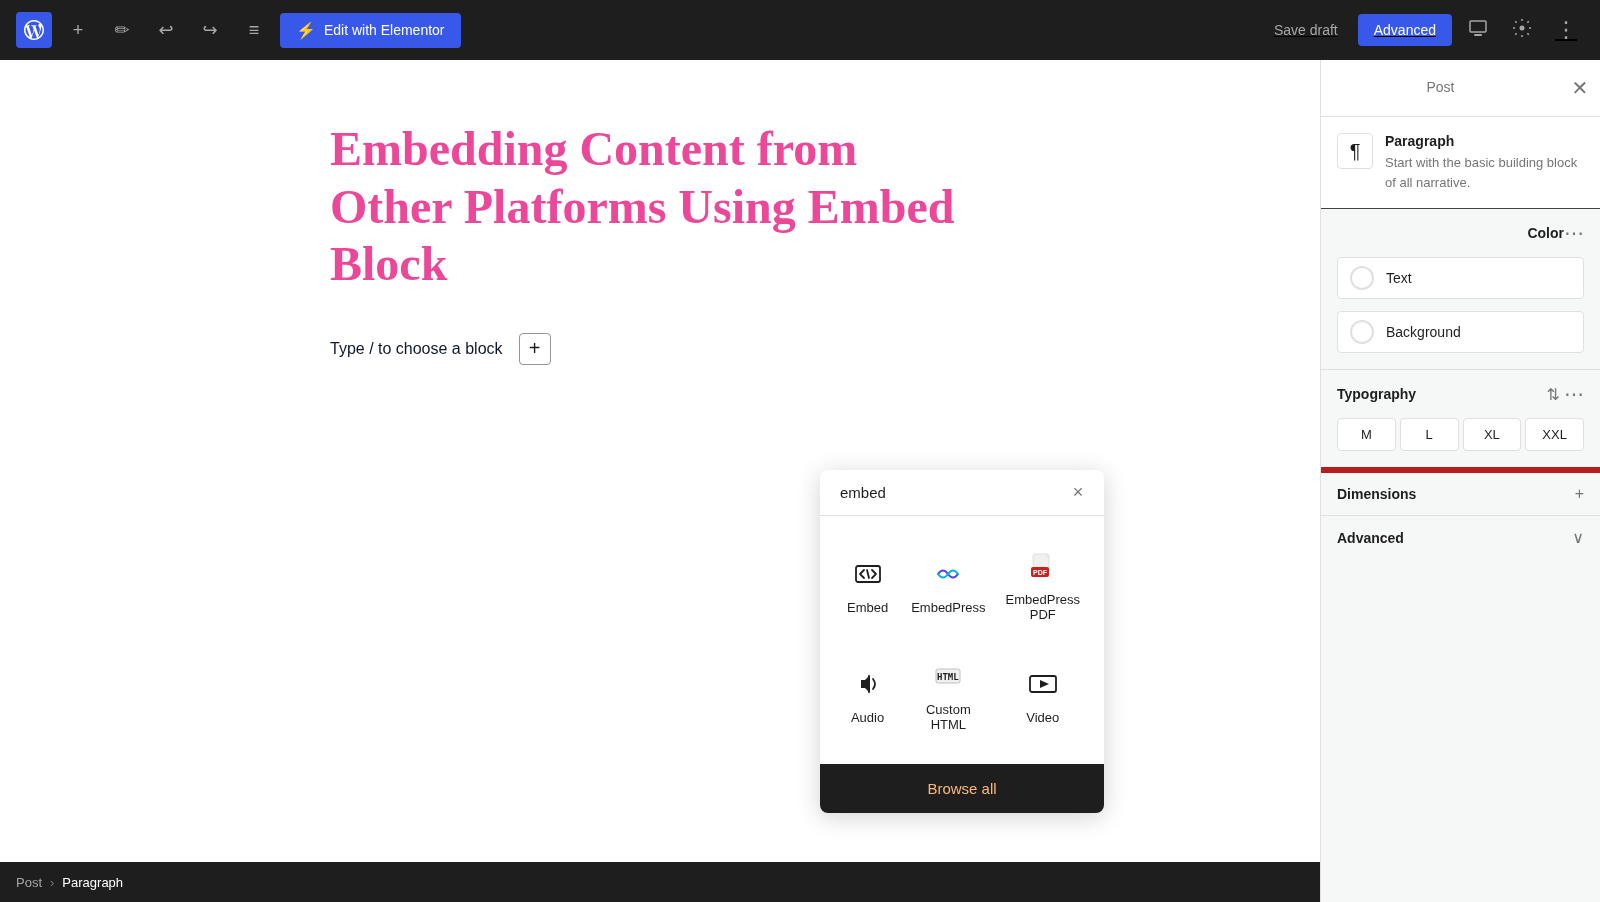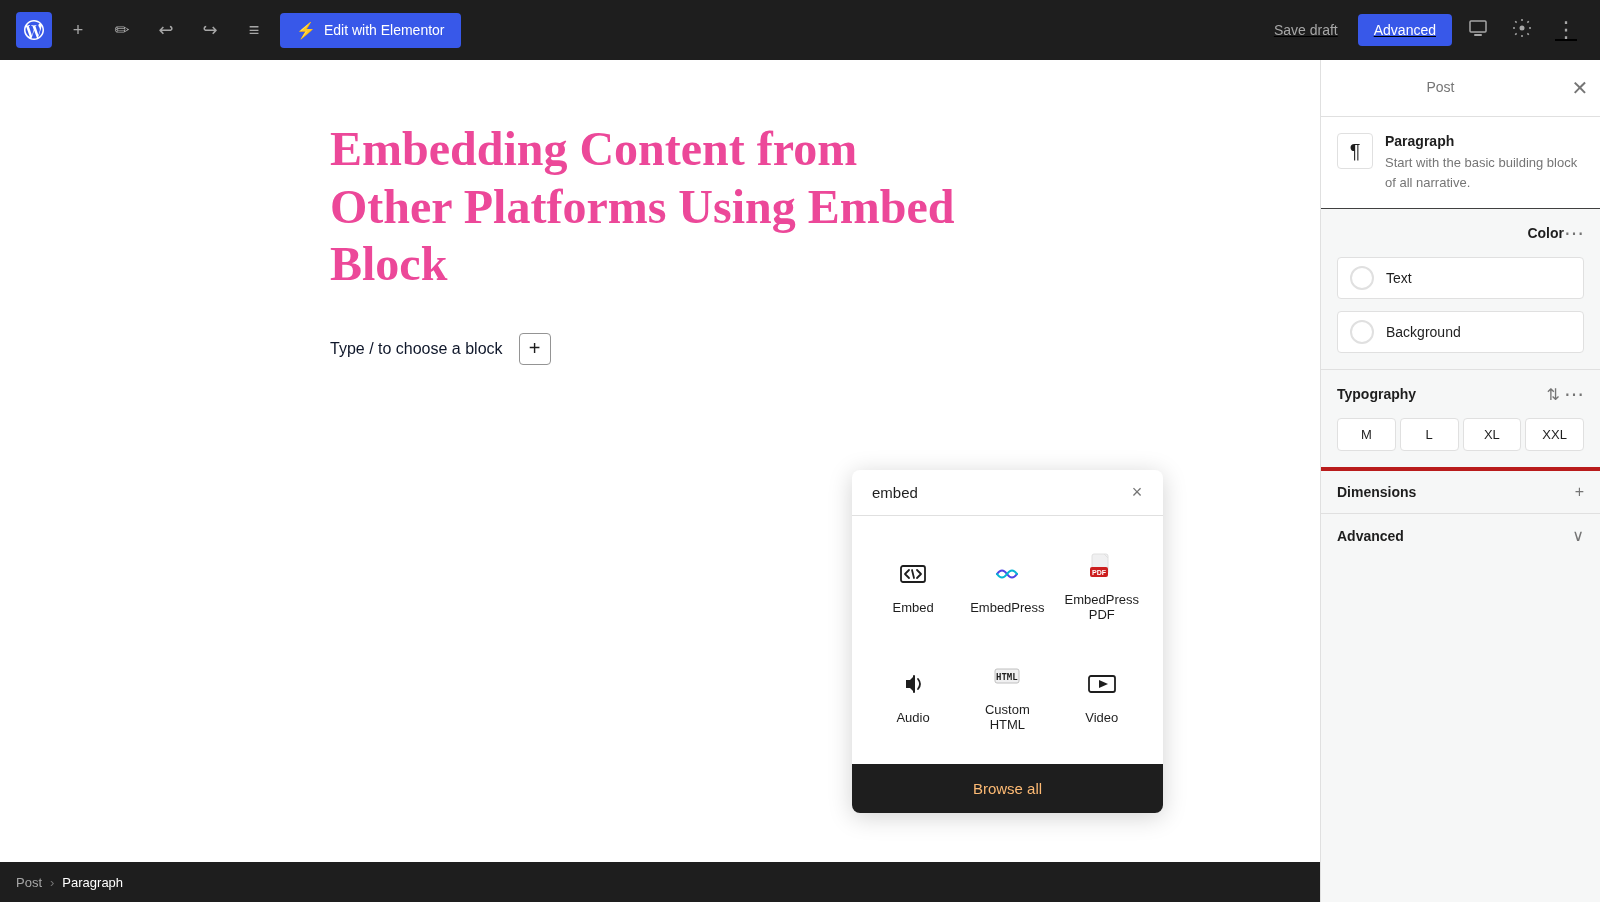--- a/index.html
+++ b/index.html
@@ -50,21 +50,21 @@
     .type-hint { color: #0f172a; font-size: 16px; margin-bottom: 0; }
     .add-block-btn {
       width: 32px; height: 32px; border: 1px solid #949494; background: white;
       border-radius: 4px; cursor: pointer; display: flex; align-items: center; justify-content: center;
       font-size: 20px; color: #1e1e1e; margin-left: 8px;
     }
     .block-row { display: flex; align-items: center; gap: 8px; }
 
     
     .block-popup {
-      position: absolute; top: 410px; left: 852px; width: 311px;
+      position: absolute; top: 410px; left: 820px; width: 284px;
       background: white; border-radius: 8px; box-shadow: 0 4px 24px rgba(0,0,0,0.18);
       overflow: hidden; z-index: 200;
     }
     .search-row {
       display: flex; align-items: center; border-bottom: 1px solid #e0e0e0; padding: 0 12px;
     }
     .search-input {
       flex: 1; border: none; outline: none; font-size: 15px; padding: 14px 8px;
       background: transparent; color: #1e1e1e;
     }
@@ -126,21 +126,21 @@
     .typography-section { border-top: 1px solid #e0e0e0; }
     .typography-header {
       display: flex; align-items: center; justify-content: space-between; padding: 12px 16px;
     }
     .size-options { display: flex; gap: 4px; padding: 0 16px 16px; }
     .size-btn {
       flex: 1; padding: 8px 4px; border: 1px solid #e0e0e0; background: white; border-radius: 4px;
       font-size: 13px; cursor: pointer; text-align: center; color: #1e1e1e;
     }
     .sidebar-footer-section {
-      border-top: 4px solid #b91c1c; padding: 12px 16px;
+      border-top: 6px solid #b91c1c; padding: 12px 16px;
       display: flex; align-items: center; justify-content: space-between;
     }
     .expand-icon { background: none; border: none; cursor: pointer; font-size: 16px; color: #757575; }
     .tweak-icon { background: none; border: none; cursor: pointer; font-size: 16px; color: #757575; }
 
     
     .breadcrumb {
       position: fixed; bottom: 0; left: 0; right: 280px; height: 40px;
       background: #1e1e1e; display: flex; align-items: center; padding: 0 16px; gap: 8px;
       z-index: 50;

